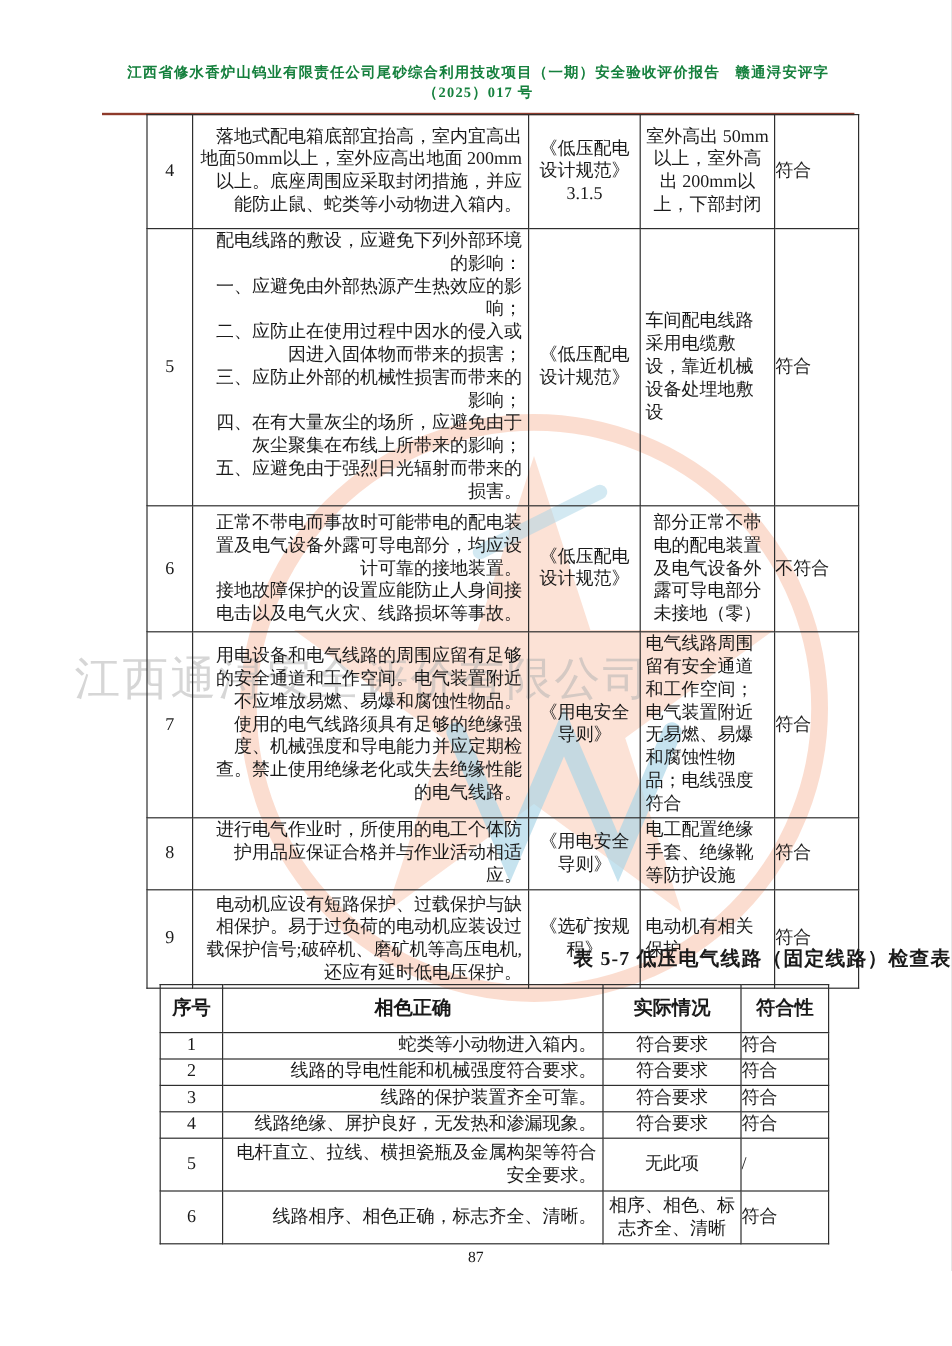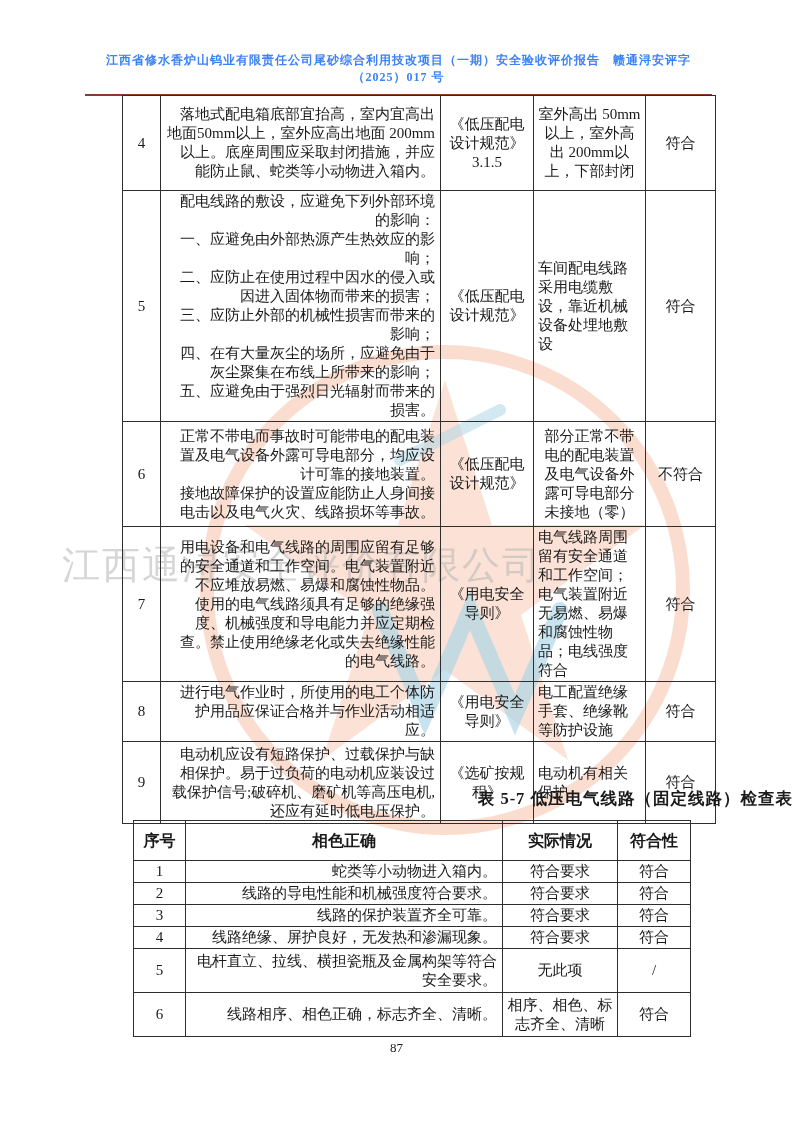--- a/index.html
+++ b/index.html
@@ -24,21 +24,21 @@
     color: rgba(180,180,180,0.55);
     font-family: Liberation Mono, monospace;
   }
   
   .doc-header {
     position: absolute; z-index: 1;
     left: 85px; top: 52px; width: 627px;
     text-align: center;
     font-size: 12px;
     letter-spacing: 1px;
-    color: #3b82f6;
+    color: #15803d;
     padding-bottom: 8px;
     border-bottom: 2px solid #8e3a2b;
     font-weight: bold;
   }
   
   table { border-collapse: collapse; table-layout: fixed; }
   td, th {
     border: 1px solid #2e2e2e;
     font-size: 15px;
     line-height: 19px;
@@ -46,21 +46,21 @@
     overflow: hidden;
     background: transparent;
   }
   .t1 { position: absolute; z-index: 1; left: 122px; top: 95px; width: 593px; }
   .t2 { position: absolute; z-index: 1; left: 133px; top: 820px; width: 557px; }
   .cell-no   { text-align: center; }
   .cell-content { text-align: right; padding: 1px 5px; white-space: pre-line; }
   .cell-basis   { text-align: center; padding: 1px 2px; white-space: pre-line; }
   .cell-actual  { text-align: left; padding: 1px 4px; white-space: pre-line; }
   .cell-actual.center { text-align: center; }
-  .cell-conf { text-align: center; }
+  .cell-conf { text-align: left; }
   .t2 th { font-weight: bold; text-align: center; font-size: 16px; }
   .t2 .cell-content { padding-left: 8px; }
   .t2 .cell-actual { text-align: center; }
   
   .table-title {
     position: absolute; z-index: 1;
     left: 0; top: 788px; width: 100%;
     text-align: right;
     font-size: 16.5px;
     font-weight: bold;

